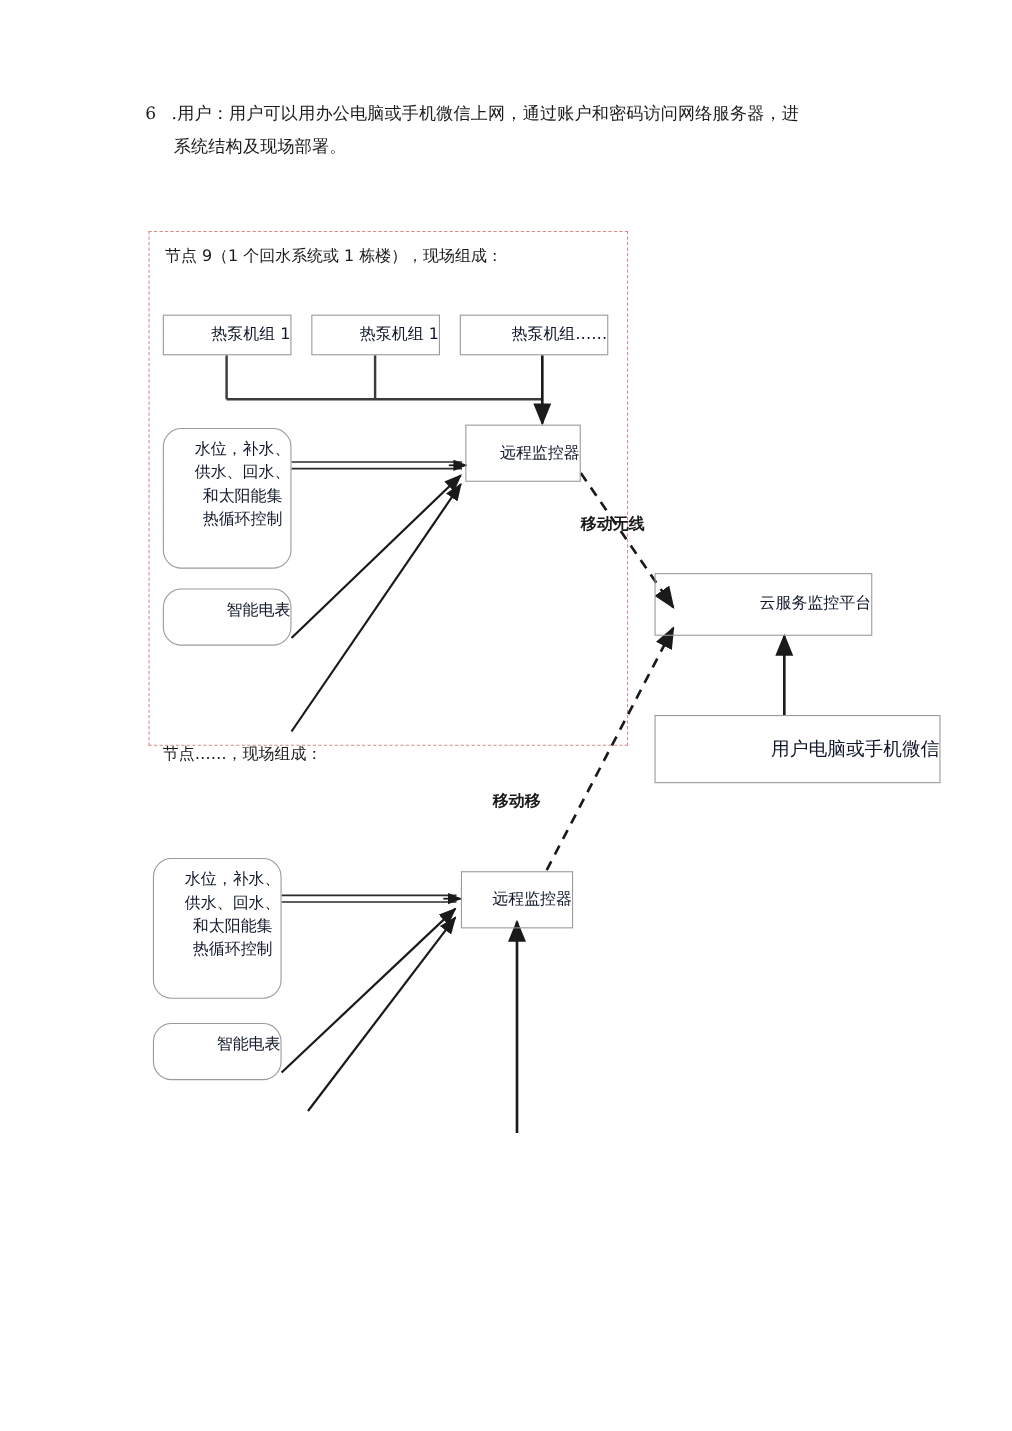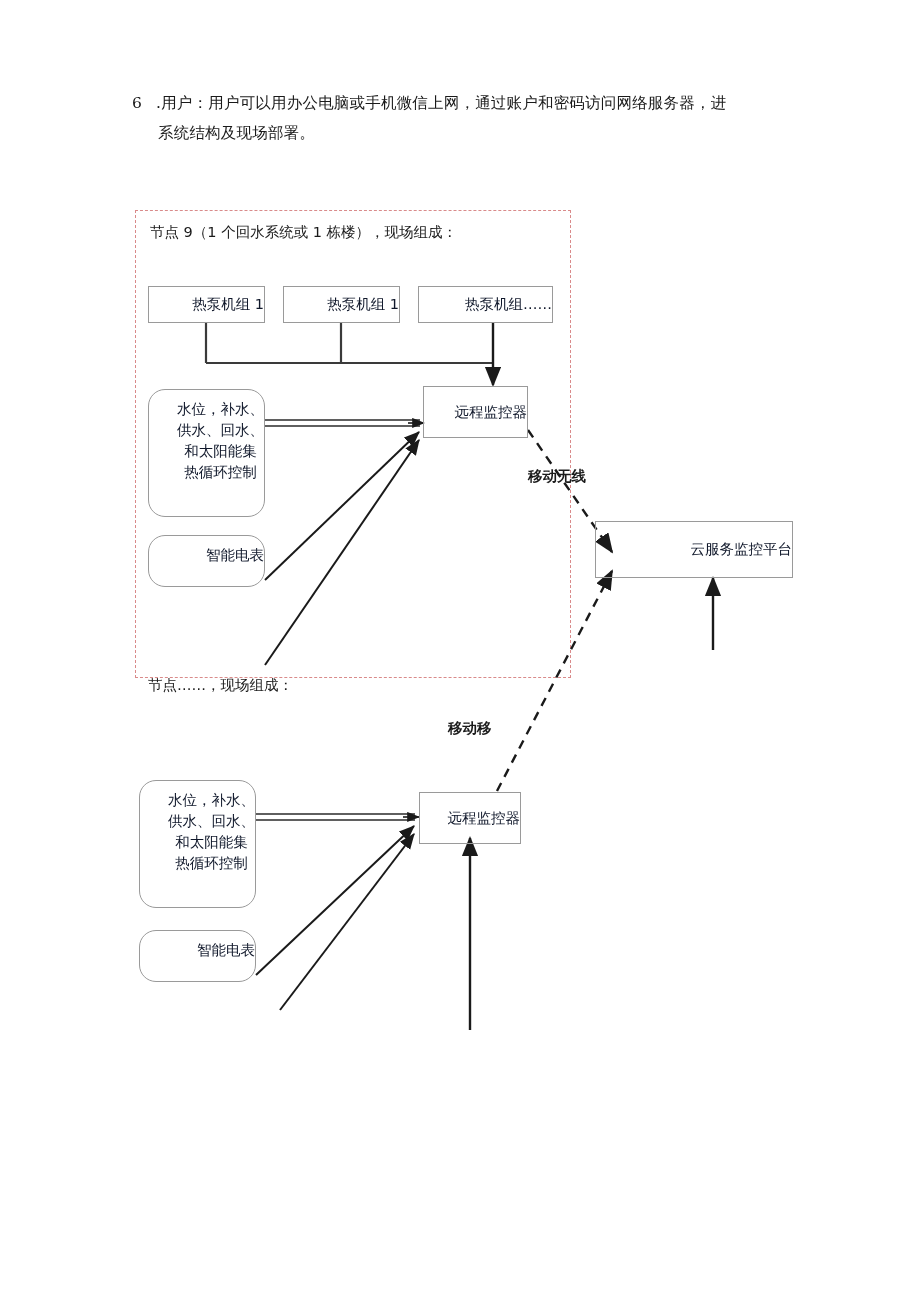--- a/index.html
+++ b/index.html
@@ -203,20 +203,23 @@
   <div class="box center" style="left:423px; top:386px; width:105px; height:52px;">
     <span class="inner">远程监控器</span>
   </div>
 
   <div class="lbl bold" style="left:528px; top:467px;">移动无线</div>
 
   <div class="box center" style="left:595px; top:521px; width:198px; height:57px;">
     <span class="inner">云服务监控平台</span>
   </div>
 
+  <div class="box center" style="left:595px; top:650px; width:260px; height:62px; font-size:17px;">
+    <span class="inner">用户电脑或手机微信</span>
+  </div>
 
   <div class="lbl" style="left:148px; top:676px;">节点……，现场组成：</div>
   <div class="lbl bold" style="left:448px; top:719px;">移动移</div>
 
   <div class="box top" style="left:139px; top:780px; width:117px; height:128px;">
     <span class="inner">
       <span style="display:block">水位，补水、</span>
       <span style="display:block">供水、回水、</span>
       <span style="display:block">和太阳能集</span>
       <span style="display:block">热循环控制</span>

